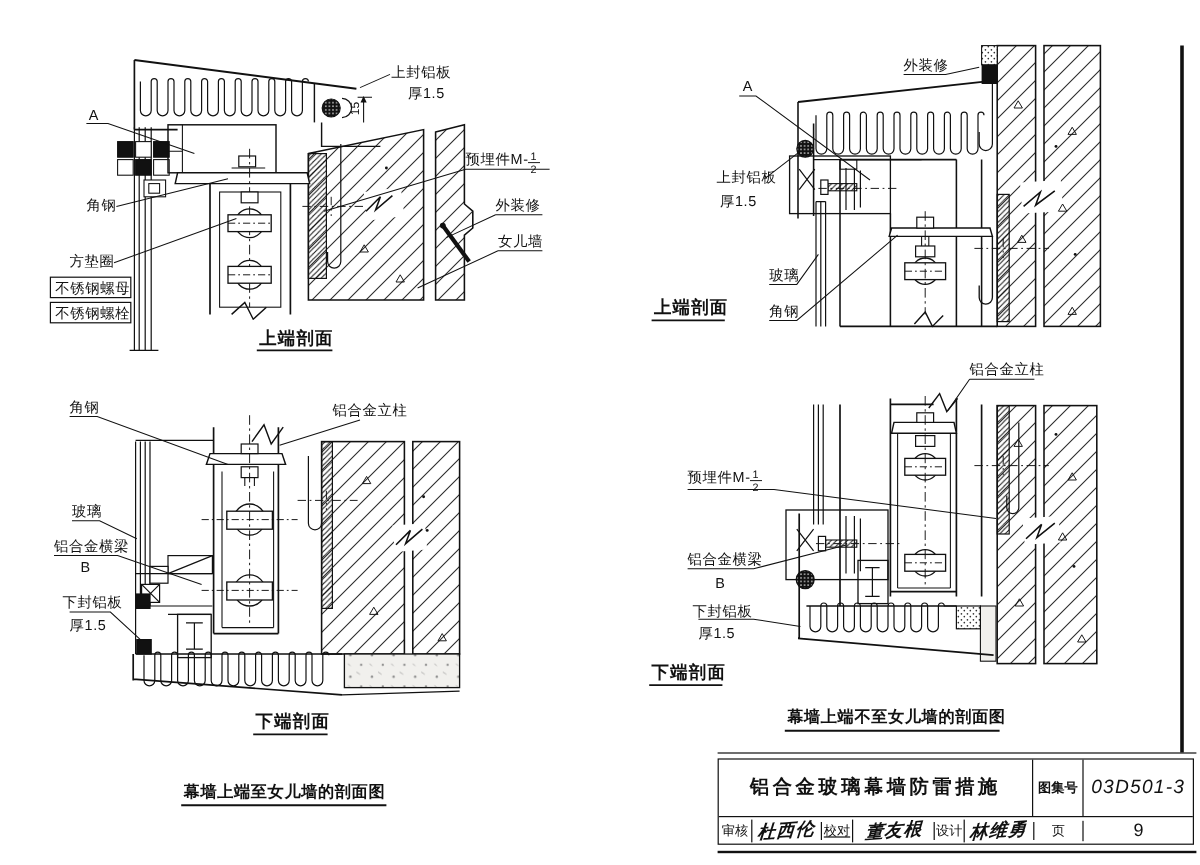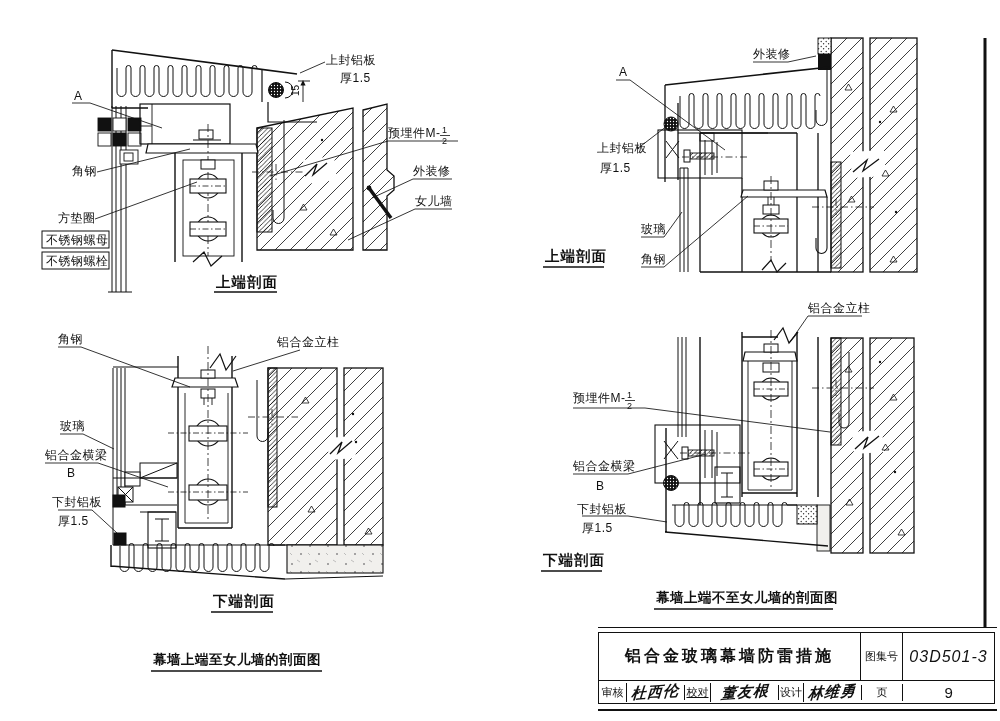--- a/index.html
+++ b/index.html
@@ -14,21 +14,21 @@
   
   .tb{position:absolute;left:598px;top:632px;width:397px;height:72px;
       border:1.6px solid #111;background:#fff;box-sizing:border-box;
       display:flex;flex-direction:column;}
   .tb-row1{flex:1;display:flex;border-bottom:1.6px solid #111;}
   .tb-row2{height:22px;display:flex;align-items:center;}
   .tbc{display:flex;align-items:center;justify-content:center;border-left:1.6px solid #111;
        box-sizing:border-box;overflow:visible;white-space:nowrap;}
   .tbc:first-child{border-left:none;}
   .tb-title{flex:1;font-size:16px;font-weight:bold;letter-spacing:3px;}
-  .tb-atlas-label{width:42px;font-size:11px;font-weight:normal;}
+  .tb-atlas-label{width:42px;font-size:11px;font-weight:bold;}
   .tb-atlas-no{width:92px;font-size:16px;letter-spacing:1px;font-style:italic;}
   .tb-sm{font-size:11px;}
   .tb-page-no{width:92px;font-size:15px;}
   .sig{font-size:15px;font-style:italic;font-weight:bold;letter-spacing:1px;
        transform:rotate(-4deg) skewX(-8deg);}
   .tb-extra-top{position:absolute;left:598px;top:627px;width:399px;height:1.3px;background:#111;}
   .tb-extra-bottom{position:absolute;left:598px;top:709px;width:399px;height:2px;background:#111;}
 </style>
 </head>
 <body>

